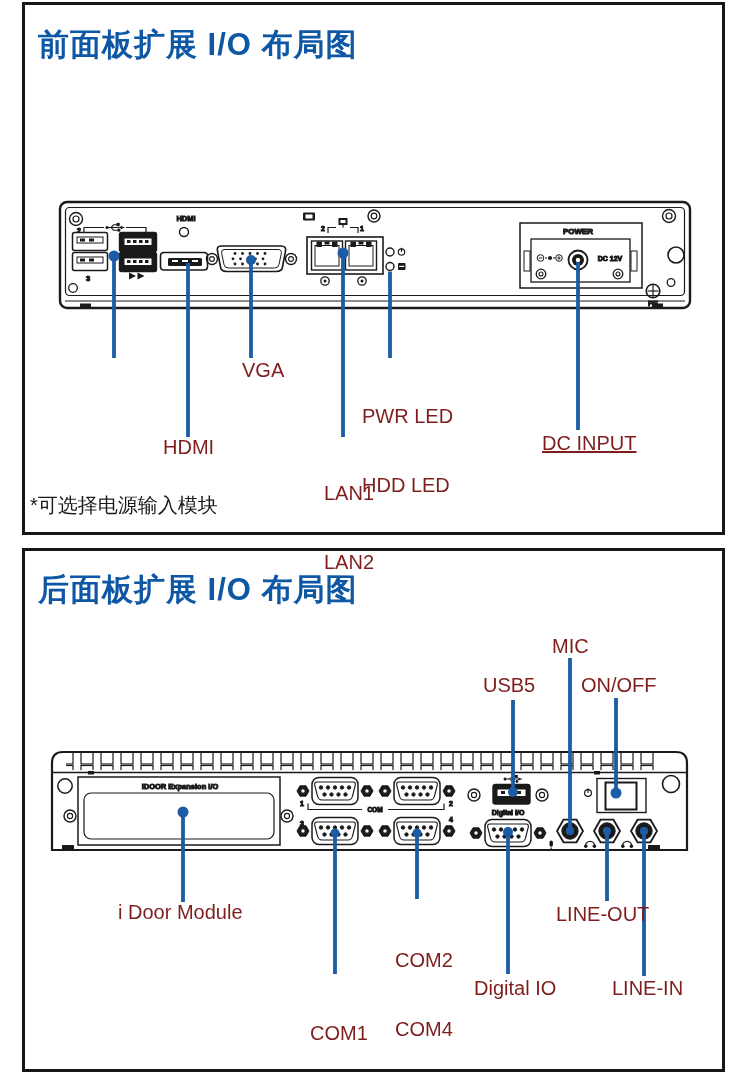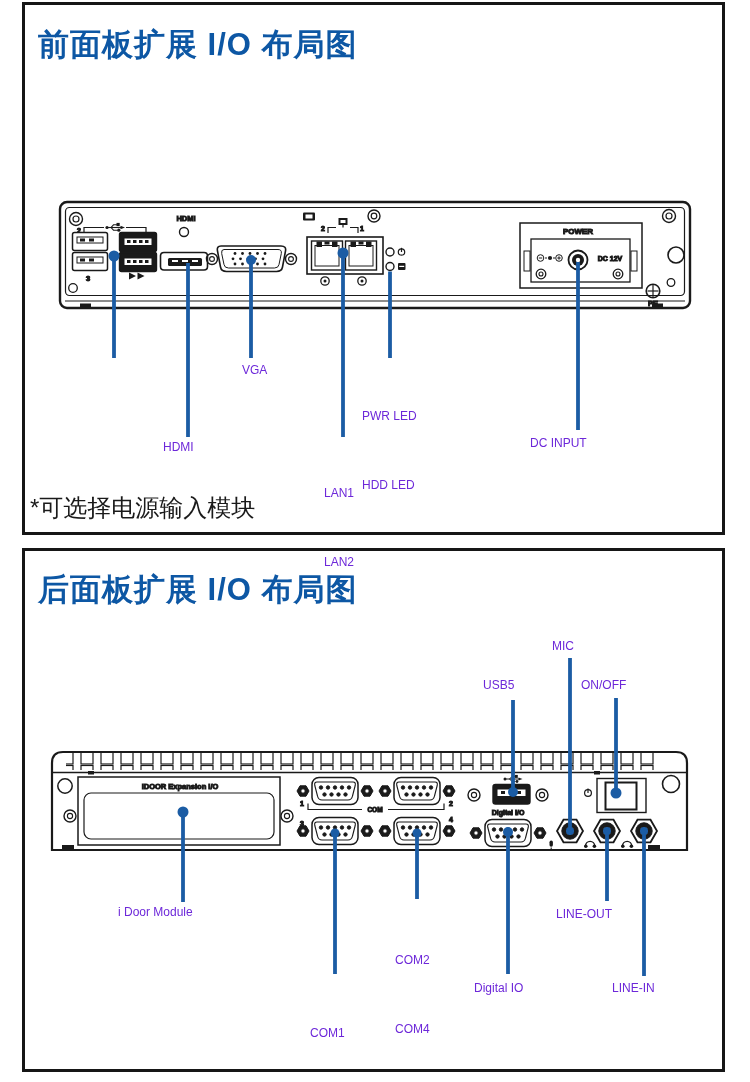--- a/index.html
+++ b/index.html
@@ -2,22 +2,22 @@
 <html><head>
 <meta charset="utf-8">
 <style>
   html,body{margin:0;padding:0;background:#ffffff;}
   #page{position:relative;width:750px;height:1082px;background:#ffffff;overflow:hidden;
         font-family:"Liberation Sans","DejaVu Sans",sans-serif;}
   .box{position:absolute;border:3px solid #161616;background:#ffffff;}
   #front-box{left:22px;top:2px;width:697px;height:527px;}
   #rear-box{left:22px;top:548px;width:697px;height:518px;}
   .sec-title{position:absolute;font-size:31px;font-weight:bold;color:#0d57a4;letter-spacing:1px;white-space:pre;}
-  .lbl{position:absolute;font-size:12px;line-height:23px;color:#6d28d9;white-space:pre;}
-  .note{position:absolute;font-size:24px;color:#1a1a1a;white-space:pre;}
+  .lbl{position:absolute;font-size:20px;line-height:23px;color:#7f1d1d;white-space:pre;}
+  .note{position:absolute;font-size:20px;color:#1a1a1a;white-space:pre;}
   #art{position:absolute;left:0;top:0;pointer-events:none;}
   .svgtxt{font-family:"Liberation Sans","DejaVu Sans",sans-serif;font-weight:bold;fill:#1a1a1a;}
   .ln{stroke:#1b5ca4;stroke-width:3.8;}
   .dot{fill:#1b5ca4;}
   .ol{fill:#ffffff;stroke:#1a1a1a;}
 </style>
 </head>
 <body>
 
 <div id="page">
@@ -359,21 +359,21 @@
   <div class="lbl" style="left:242px;top:359px;">VGA</div>
   <div class="lbl" style="left:362px;top:359px;">
     <div>PWR LED</div>
     <div>HDD LED</div>
   </div>
   <div class="lbl" style="left:163px;top:436px;">HDMI</div>
   <div class="lbl" style="left:324px;top:436px;">
     <div>LAN1</div>
     <div>LAN2</div>
   </div>
-  <div class="lbl" style="left:530px;top:432px;">DC INPUT</div>
+  <div class="lbl" style="left:542px;top:432px;text-decoration:underline;">DC INPUT</div>
   <div class="note" style="left:30px;top:492px;">*可选择电源输入模块</div>
 
   <div class="sec-title" style="left:38px;top:569px;">后面板扩展 I/O 布局图</div>
 
   <div class="lbl" style="left:552px;top:635px;text-align:center;">MIC</div>
   <div class="lbl" style="left:483px;top:674px;">USB5</div>
   <div class="lbl" style="left:581px;top:674px;">ON/OFF</div>
 
   <div class="lbl" style="left:118px;top:901px;">i Door Module</div>
   <div class="lbl" style="left:395px;top:903px;">

